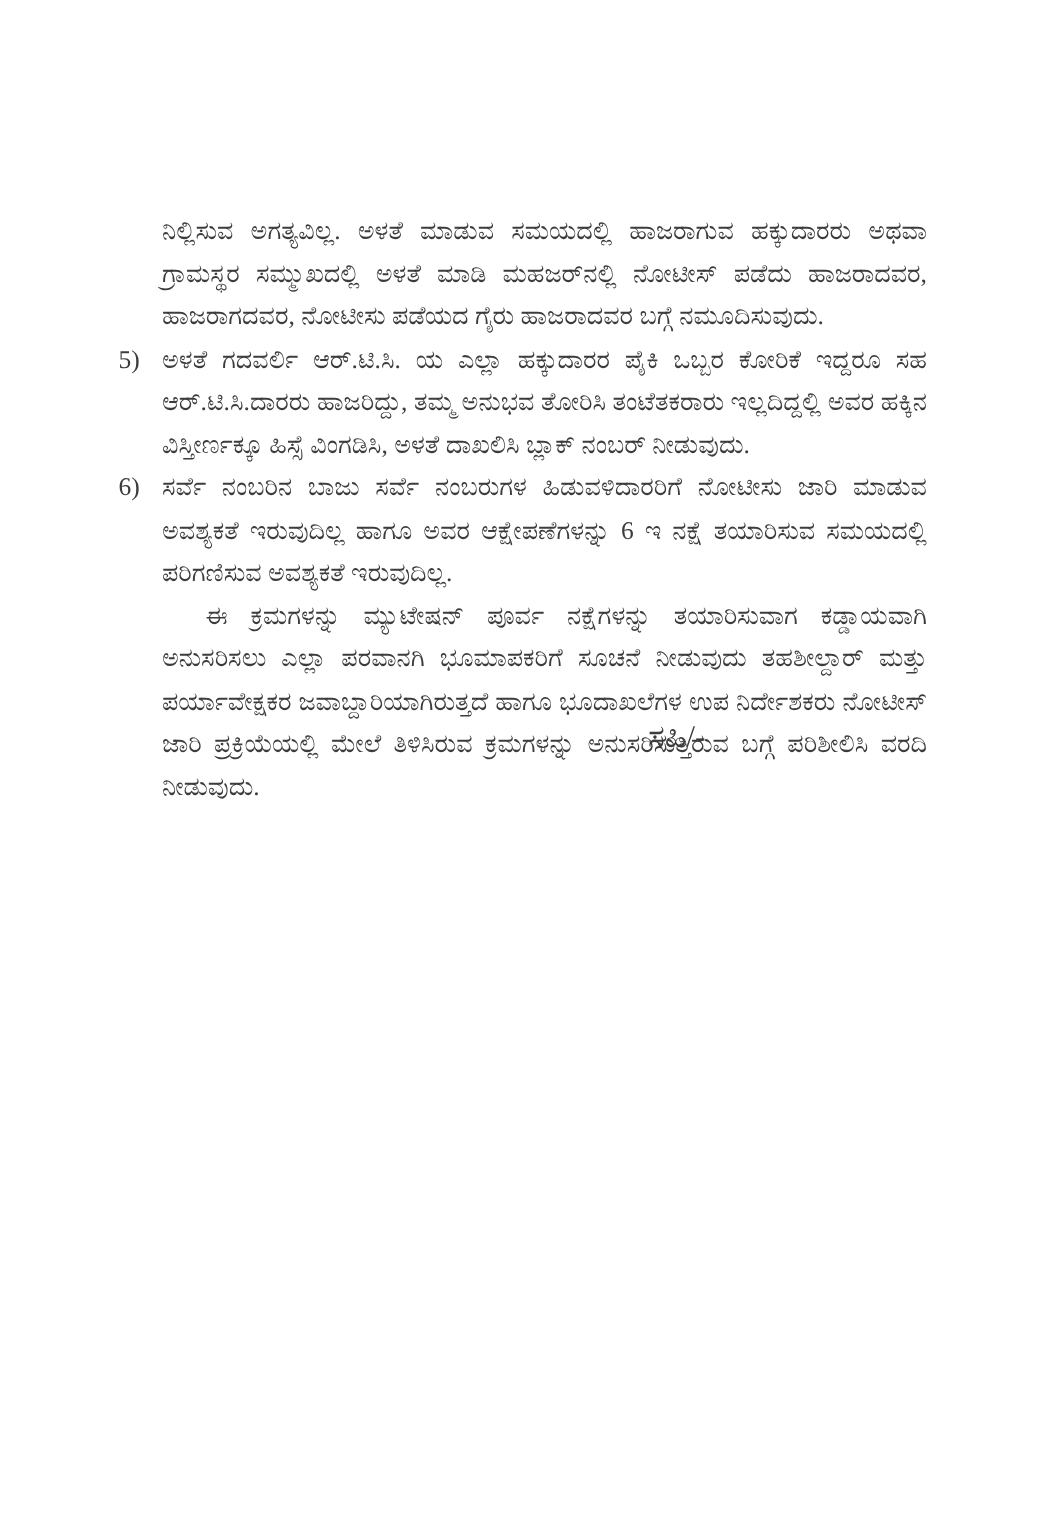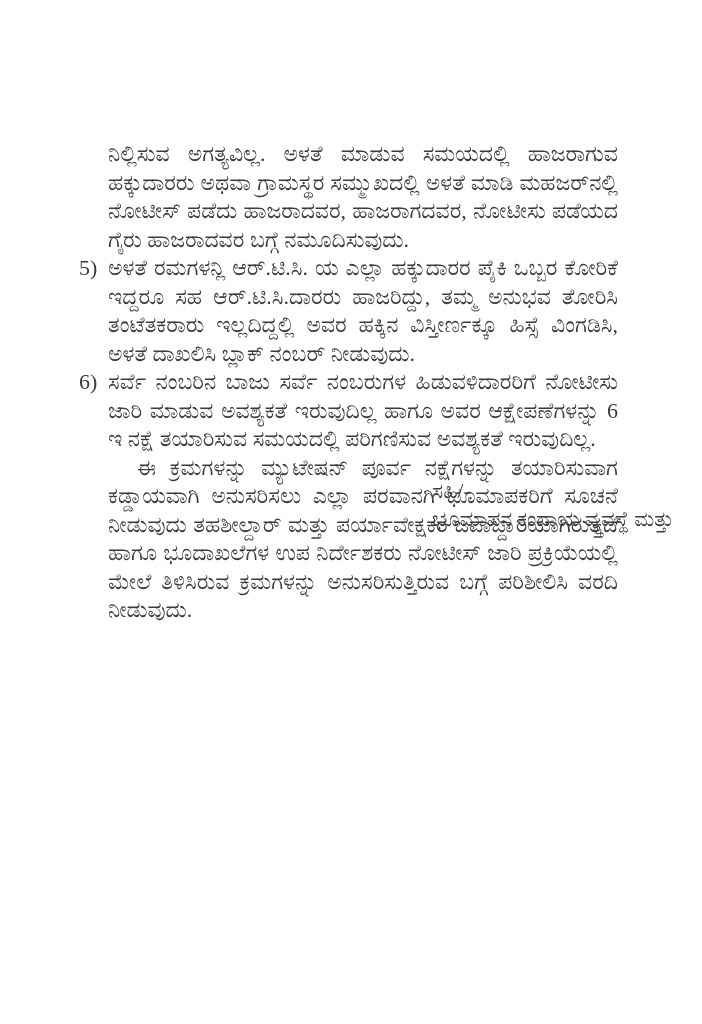--- a/index.html
+++ b/index.html
@@ -14,21 +14,21 @@
     background: #ffffff;
     overflow: hidden;
     font-family: "Liberation Serif", "DejaVu Serif", serif;
     color: #3c3c3c;
   }
   .content {
     position: absolute;
     left: 79px;
     top: 140px;
     width: 539px;
-    font-size: 22px;
+    font-size: 17px;
     line-height: 28.5px;
     text-align: justify;
   }
   .para {
     margin: 0 0 0 29px;
   }
   .para.indent-first {
     text-indent: 29px;
   }
   .numbered-item {
@@ -61,30 +61,29 @@
 <body>
 
 <div class="page">
 
   <div class="content">
 
     <p class="para">ನಿಲ್ಲಿಸುವ ಅಗತ್ಯವಿಲ್ಲ.  ಅಳತೆ ಮಾಡುವ ಸಮಯದಲ್ಲಿ ಹಾಜರಾಗುವ ಹಕ್ಕುದಾರರು ಅಥವಾ ಗ್ರಾಮಸ್ಥರ ಸಮ್ಮುಖದಲ್ಲಿ ಅಳತೆ ಮಾಡಿ ಮಹಜರ್‌ನಲ್ಲಿ ನೋಟೀಸ್ ಪಡೆದು ಹಾಜರಾದವರ, ಹಾಜರಾಗದವರ, ನೋಟೀಸು ಪಡೆಯದ ಗೈರು ಹಾಜರಾದವರ ಬಗ್ಗೆ ನಮೂದಿಸುವುದು.</p>
 
     <div class="numbered-item">
       <span class="num">5)</span>
-      <span class="itext">ಅಳತೆ ರಮಗಳನ್ಲಿ ಆರ್.ಟಿ.ಸಿ. ಯ ಎಲ್ಲಾ ಹಕ್ಕುದಾರರ ಪೈಕಿ ಒಬ್ಬರ ಕೋರಿಕೆ ಇದ್ದರೂ ಸಹ ಆರ್.ಟಿ.ಸಿ.ದಾರರು ಹಾಜರಿದ್ದು, ತಮ್ಮ ಅನುಭವ ತೋರಿಸಿ ತಂಟೆತಕರಾರು ಇಲ್ಲದಿದ್ದಲ್ಲಿ ಅವರ ಹಕ್ಕಿನ ವಿಸ್ತೀರ್ಣಕ್ಕೂ ಹಿಸ್ಸೆ ವಿಂಗಡಿಸಿ, ಅಳತೆ ದಾಖಲಿಸಿ ಬ್ಲಾಕ್ ನಂಬರ್ ನೀಡುವುದು.</span>
+      <span class="itext">ಅಳತೆ ಗದವರ್ಲಿ ಆರ್.ಟಿ.ಸಿ. ಯ ಎಲ್ಲಾ ಹಕ್ಕುದಾರರ ಪೈಕಿ ಒಬ್ಬರ ಕೋರಿಕೆ ಇದ್ದರೂ ಸಹ ಆರ್.ಟಿ.ಸಿ.ದಾರರು ಹಾಜರಿದ್ದು, ತಮ್ಮ ಅನುಭವ ತೋರಿಸಿ ತಂಟೆತಕರಾರು ಇಲ್ಲದಿದ್ದಲ್ಲಿ ಅವರ ಹಕ್ಕಿನ ವಿಸ್ತೀರ್ಣಕ್ಕೂ ಹಿಸ್ಸೆ ವಿಂಗಡಿಸಿ, ಅಳತೆ ದಾಖಲಿಸಿ ಬ್ಲಾಕ್ ನಂಬರ್ ನೀಡುವುದು.</span>
     </div>
 
     <div class="numbered-item">
       <span class="num">6)</span>
       <span class="itext">ಸರ್ವೆ ನಂಬರಿನ ಬಾಜು ಸರ್ವೆ ನಂಬರುಗಳ ಹಿಡುವಳಿದಾರರಿಗೆ ನೋಟೀಸು ಜಾರಿ ಮಾಡುವ ಅವಶ್ಯಕತೆ ಇರುವುದಿಲ್ಲ ಹಾಗೂ ಅವರ ಆಕ್ಷೇಪಣೆಗಳನ್ನು 6 ಇ ನಕ್ಷೆ ತಯಾರಿಸುವ ಸಮಯದಲ್ಲಿ ಪರಿಗಣಿಸುವ ಅವಶ್ಯಕತೆ ಇರುವುದಿಲ್ಲ.</span>
     </div>
 
     <p class="para indent-first">ಈ ಕ್ರಮಗಳನ್ನು ಮ್ಯುಟೇಷನ್ ಪೂರ್ವ ನಕ್ಷೆಗಳನ್ನು ತಯಾರಿಸುವಾಗ ಕಡ್ಡಾಯವಾಗಿ ಅನುಸರಿಸಲು ಎಲ್ಲಾ ಪರವಾನಗಿ ಭೂಮಾಪಕರಿಗೆ ಸೂಚನೆ ನೀಡುವುದು ತಹಶೀಲ್ದಾರ್ ಮತ್ತು ಪರ್ಯಾವೇಕ್ಷಕರ ಜವಾಬ್ದಾರಿಯಾಗಿರುತ್ತದೆ  ಹಾಗೂ ಭೂದಾಖಲೆಗಳ ಉಪ ನಿರ್ದೇಶಕರು ನೋಟೀಸ್ ಜಾರಿ ಪ್ರಕ್ರಿಯೆಯಲ್ಲಿ ಮೇಲೆ ತಿಳಿಸಿರುವ ಕ್ರಮಗಳನ್ನು ಅನುಸರಿಸುತ್ತಿರುವ ಬಗ್ಗೆ ಪರಿಶೀಲಿಸಿ ವರದಿ ನೀಡುವುದು.</p>
 
   </div>
 
   <div class="signature-block">
     <div class="sig-line">ಸಹಿ/-</div>
-    <div class="sig-line">ಭೂಮಾಪನ ಕಂದಾಯ ವ್ಯವಸ್ಥೆ ಮತ್ತು</div>
   </div>
 
 </div>
 
 </body></html>

